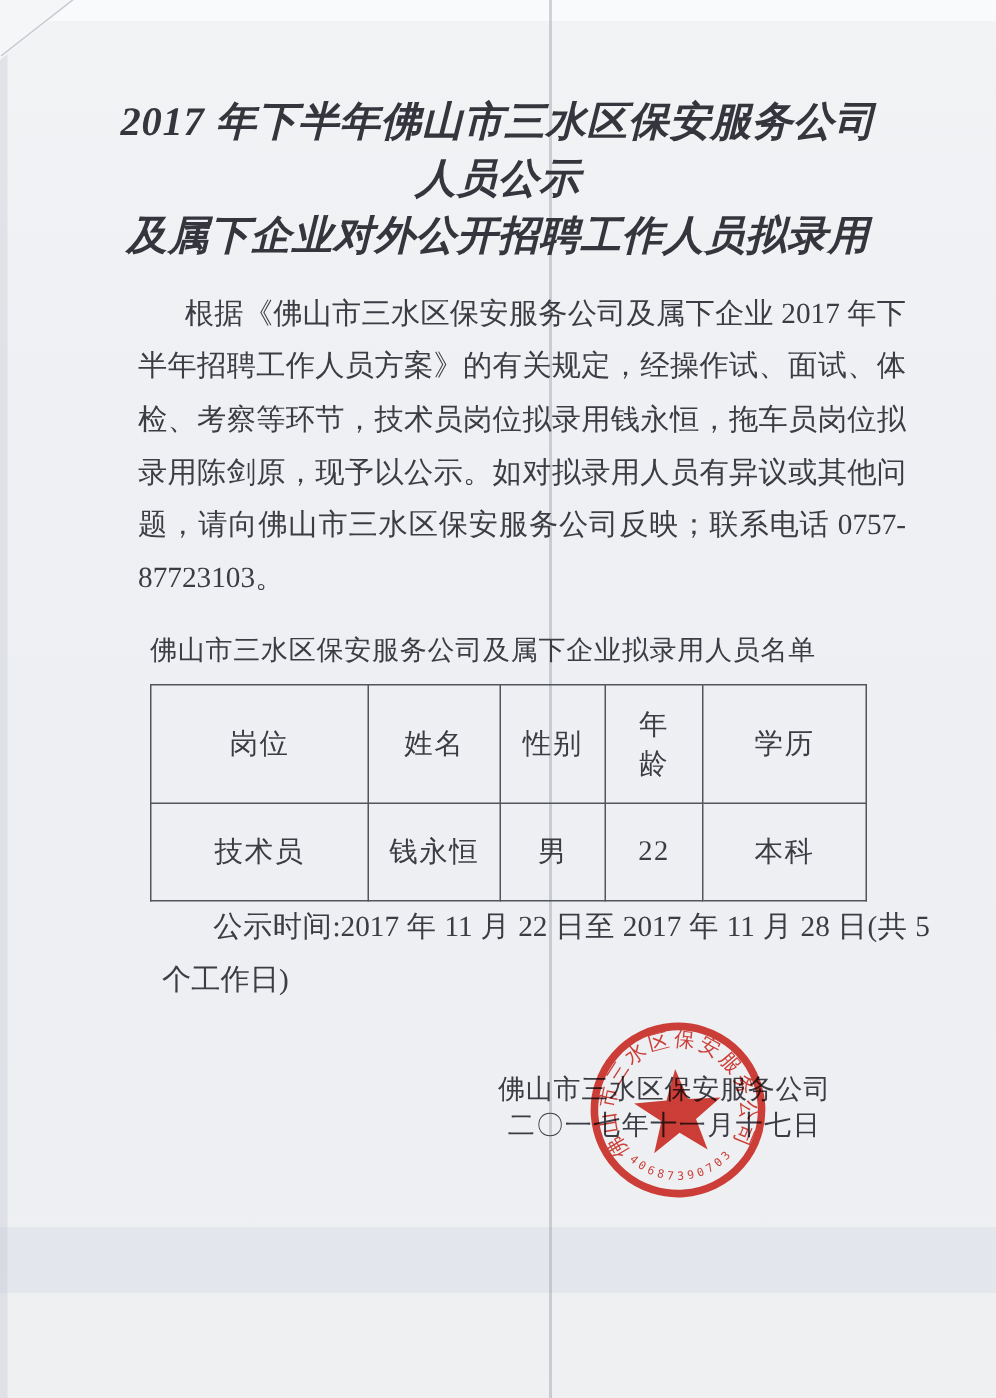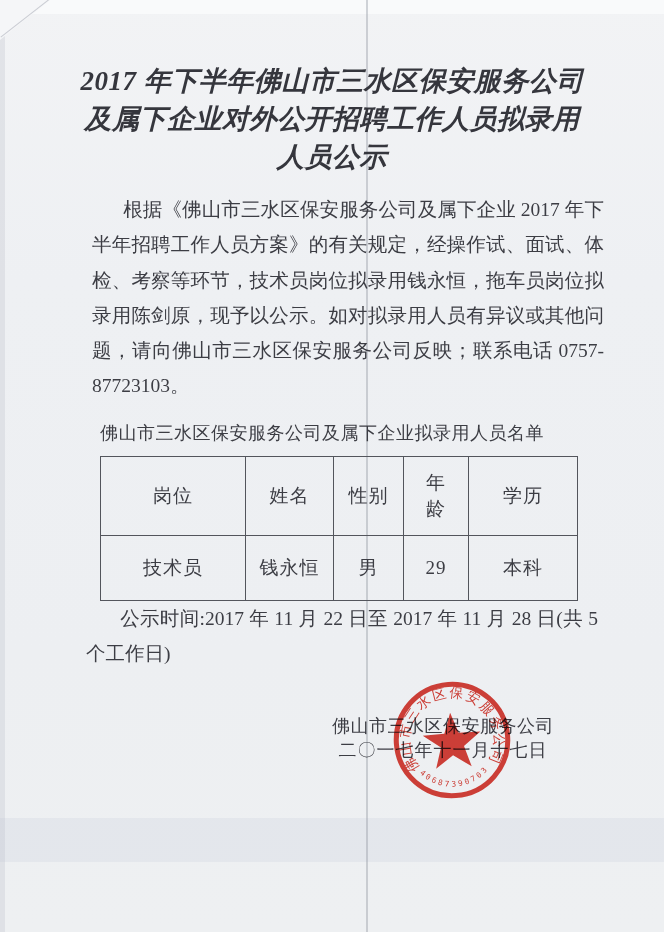--- a/index.html
+++ b/index.html
@@ -56,21 +56,21 @@
   }
   .roster-table th{height:36px;}
   .roster-table td{height:38px;text-align:center;}
   .col-post{width:145px;}
   .col-name{width:88px;}
   .col-gender{width:70px;}
   .col-age{width:65px;}
   .col-edu{width:109px;}
   
   .notice-par{
-    position:absolute;left:86px;top:601px;width:512px;
+    position:absolute;left:108px;top:601px;width:512px;
     font-size:19.5px;line-height:35.3px;text-align:justify;
     text-indent:1.75em;color:#3c3d44;
   }
   
   .signature-block{
     position:absolute;left:318px;top:714px;width:250px;text-align:center;
     color:#3c3d44;
   }
   .signature-company{font-size:18px;line-height:24px;letter-spacing:0.5px;}
   .signature-date{font-size:18px;line-height:24px;letter-spacing:1px;}
@@ -88,22 +88,22 @@
 
   <div class="band-top"></div>
   <div class="band-bottom"></div>
   <div class="left-edge-strip"></div>
   <div class="fold-line"></div>
   <div class="corner-crease-triangle"></div>
   <div class="corner-crease-line"></div>
 
   <div class="title-block">
     <div>2017 年下半年佛山市三水区保安服务公司</div>
+    <div>人员公示</div>
     <div>及属下企业对外公开招聘工作人员拟录用</div>
-    <div>人员公示</div>
   </div>
 
   <div class="body-par">根据《佛山市三水区保安服务公司及属下企业 2017 年下半年招聘工作人员方案》的有关规定，经操作试、面试、体检、考察等环节，技术员岗位拟录用钱永恒，拖车员岗位拟录用陈剑原，现予以公示。如对拟录用人员有异议或其他问题，请向佛山市三水区保安服务公司反映；联系电话 0757-87723103。</div>
 
   <div class="table-caption">佛山市三水区保安服务公司及属下企业拟录用人员名单</div>
 
   <table class="roster-table">
     <colgroup>
       <col class="col-post">
         <col class="col-name">
@@ -116,21 +116,21 @@
       <th>岗位</th>
       <th>姓名</th>
       <th>性别</th>
       <th>年龄</th>
       <th>学历</th>
     </tr>
     <tr>
       <td>技术员</td>
       <td>钱永恒</td>
       <td>男</td>
-      <td>29</td>
+      <td>22</td>
       <td>本科</td>
     </tr>
   </tbody>
     </table>
 
   <div class="notice-par">公示时间:2017 年 11 月 22 日至 2017 年 11 月 28 日(共 5 个工作日)</div>
 
   <div class="signature-block">
     <div class="signature-company">佛山市三水区保安服务公司</div>
     <div class="signature-date">二〇一七年十一月十七日</div>

